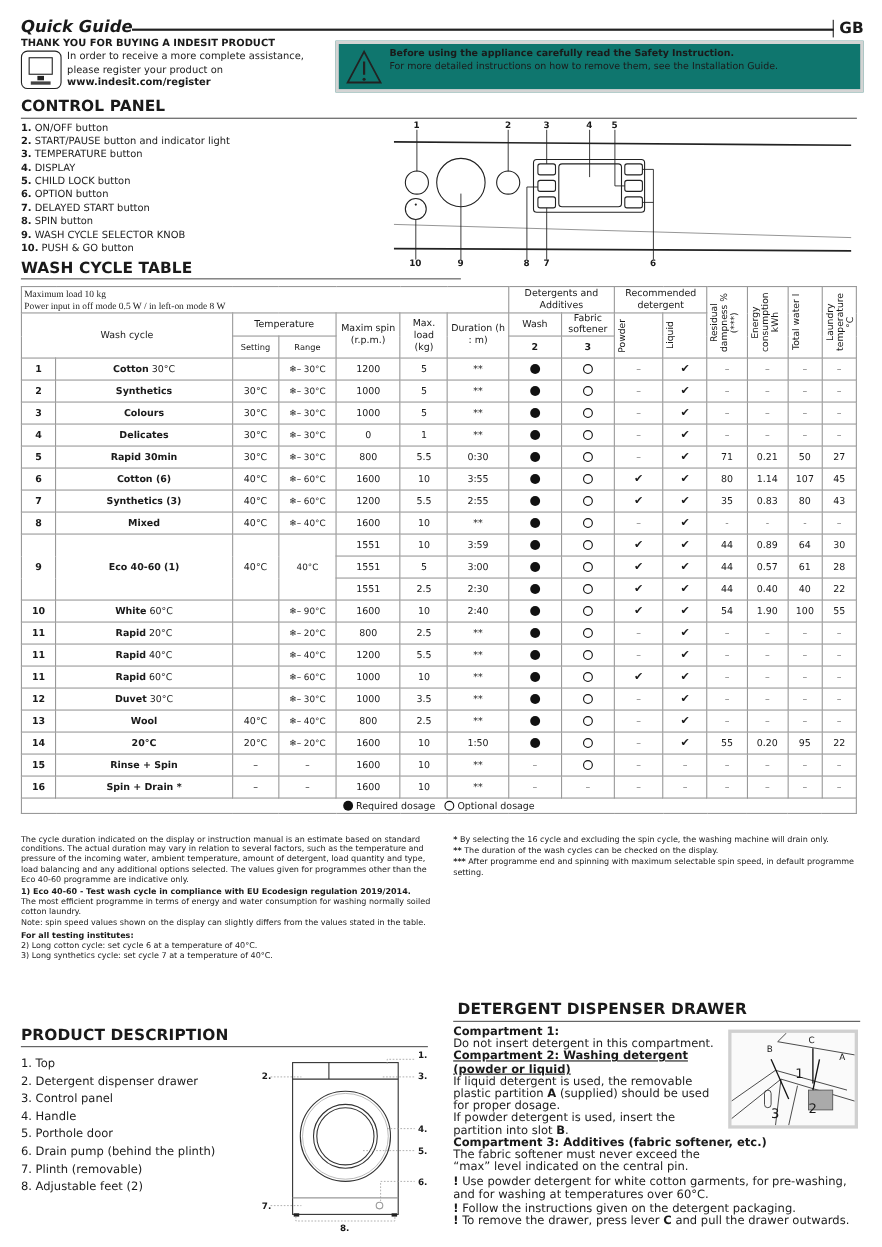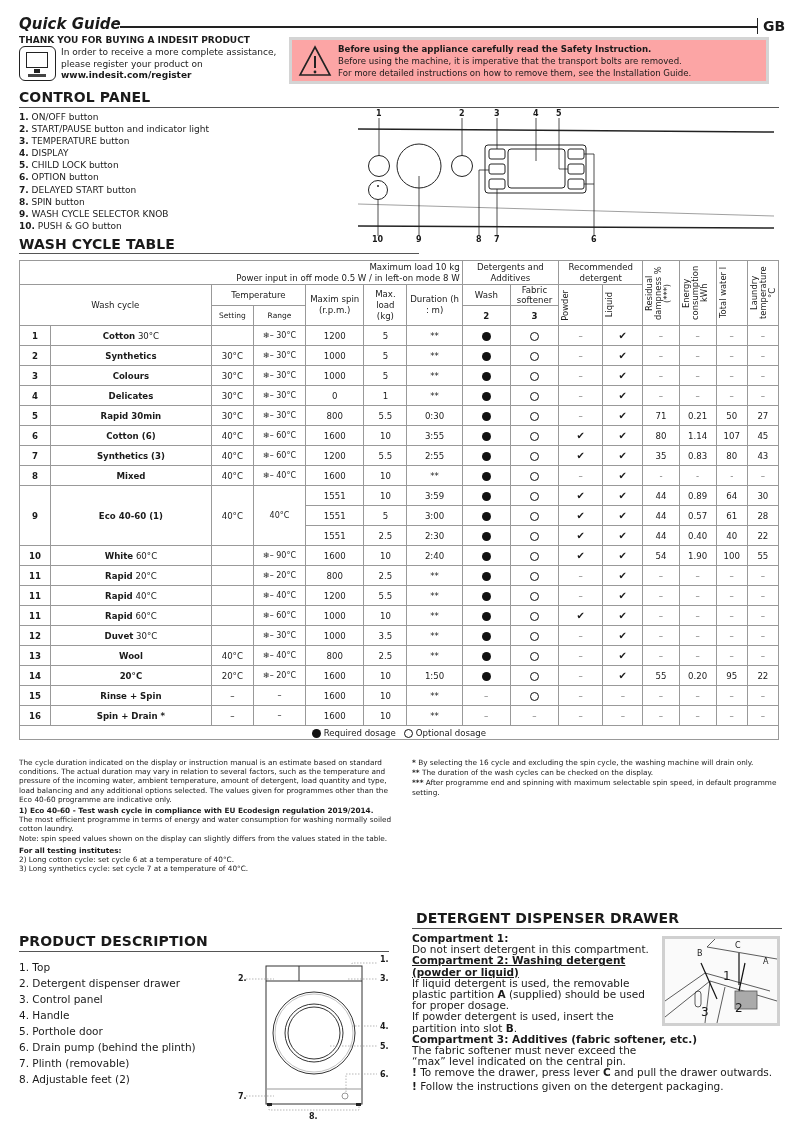--- a/index.html
+++ b/index.html
@@ -12,21 +12,21 @@
   .qg-rule { left: 120px; top: 26px; width: 638px; height: 2px; background: #222; }
   .qg-tick { left: 757px; top: 18px; width: 1px; height: 16px; background: #222; }
   .gb { left: 763px; top: 18px; font-weight: bold; font-size: 14px; }
   .thanks { left: 19px; top: 35px; font-weight: bold; font-size: 9px; }
   .pc-icon { left: 19px; top: 46px; width: 37px; height: 35px; border: 1.5px solid #222; border-radius: 6px; }
   .pc-icon .scr { position: absolute; left: 6px; top: 5px; width: 22px; height: 16px; border: 1px solid #222; }
   .pc-icon .st { position: absolute; left: 14px; top: 22px; width: 6px; height: 4px; background: #222; }
   .pc-icon .kb { position: absolute; left: 8px; top: 27px; width: 18px; height: 3px; background: #444; }
   .reg-text { left: 61px; top: 47px; font-size: 9px; line-height: 11.5px; }
   .reg-text b { font-weight: bold; }
-  .warn-box { left: 289px; top: 37px; width: 480px; height: 47px; border: 3px solid #d4d4d4; background: #fca5a5; }
+  .warn-box { left: 305px; top: 37px; width: 480px; height: 47px; border: 3px solid #d4d4d4; background: #0f766e; }
   .warn-box svg { position: absolute; left: 6px; top: 4px; }
   .warn-text { position: absolute; left: 46px; top: 3px; font-size: 8.6px; line-height: 12px; }
   .warn-text b { font-weight: bold; }
 
   .section-h { font-weight: bold; font-size: 14px; letter-spacing: 0.1px; text-align: right; }
   .section-rule { height: 1px; background: #555; }
 
   
   .cp-list { left: 19px; top: 111px; font-size: 9px; line-height: 12.1px; }
   .cp-list b { font-weight: bold; }
@@ -81,21 +81,20 @@
   <div><b>www.indesit.com/register</b></div>
 </div>
 <div class="abs warn-box">
   <svg width="34" height="34" viewBox="0 0 34 34">
     <polygon points="17,3 32,31 2,31" fill="none" stroke="#222" stroke-width="1.6"></polygon>
     <line x1="17" y1="12" x2="17" y2="24" stroke="#222" stroke-width="2"></line>
     <circle cx="17" cy="28" r="1.4" fill="#222"></circle>
   </svg>
   <div class="warn-text">
     <div><b>Before using the appliance carefully read the Safety Instruction.</b></div>
-    <div>Before using the machine, it is imperative that the transport bolts are removed.</div>
     <div>For more detailed instructions on how to remove them, see the Installation Guide.</div>
   </div>
 </div>
 
 <div class="abs section-h" style="left:19px;top:89px;">CONTROL PANEL</div>
 <div class="abs section-rule" style="left:19px;top:107px;width:760px;"></div>
 <div class="abs cp-list">
   <div><b>1.</b> <span>ON/OFF button</span></div>
   <div><b>2.</b> <span>START/PAUSE button and indicator light</span></div>
   <div><b>3.</b> <span>TEMPERATURE button</span></div>
@@ -169,21 +168,21 @@
       <col style="width:48px">
       <col style="width:44px">
       <col style="width:40px">
       <col style="width:36px">
       <col style="width:37px">
       <col style="width:31px">
       <col style="width:31px">
   </colgroup>
   <tbody>
       <tr class="hdr-top">
-    <td colspan="7" style="text-align:right;line-height:11px;">
+    <td colspan="7" style="text-align:left;line-height:11px;font-family:Liberation Serif, serif;">
       <div>Maximum load 10 kg</div>
       <div>Power input in off  mode 0.5 W / in left-on mode 8 W</div>
     </td>
     <td colspan="2" style="line-height:11px;">Detergents and Additives</td>
     <td colspan="2" style="line-height:11px;">Recommended detergent</td>
     <td rowspan="3">
           <div class="vert" style="white-space:normal;height:58px;width:28px;">Residual dampness % (***)</div>
         </td>
     <td rowspan="3">
           <div class="vert" style="white-space:normal;height:58px;width:30px;">Energy consumption kWh</div>
@@ -627,22 +626,23 @@
 <div class="abs section-h" style="left:416px;top:910px;">DETERGENT DISPENSER DRAWER</div>
 <div class="abs section-rule" style="left:412px;top:928px;width:370px;"></div>
 <div class="abs dd-text">
   <div><b>Compartment 1:</b></div>
   <div>Do not insert detergent in this compartment.</div>
   <div style="width:250px;text-decoration:underline;"><b>Compartment 2: Washing detergent (powder or liquid)</b></div>
   <div style="width:248px;"><span>If liquid detergent is used, the removable plastic partition </span><b>A</b><span> (supplied) should be used for proper dosage.</span></div>
   <div style="width:248px;"><span>If powder detergent is used, insert the partition into slot </span><b>B</b><span>.</span></div>
   <div><b>Compartment 3: Additives (fabric softener, etc.)</b></div>
   <div style="width:250px;">The fabric softener must never exceed the “max” level indicated on the central pin.</div>
+  <div style="margin-top:2px;"><b>!</b><span> Use powder detergent for white cotton garments, for pre-washing, and for washing at temperatures over 60°C.</span></div>
+  <div style="margin-top:2px;"><b>!</b><span> Follow the instructions given on the detergent packaging.</span></div>
   <div><b>!</b><span> To remove the drawer, press lever </span><b>C</b><span> and pull the drawer outwards.</span></div>
-  <div style="margin-top:2px;"><b>!</b><span> Follow the instructions given on the detergent packaging.</span></div>
 </div>
 <div class="abs dd-img">
   <svg width="112" height="84" viewBox="0 0 112 84" style="position:absolute;left:0;top:0;">
     <g stroke="#333" fill="none" stroke-width="0.8">
       <polyline points="0,62 40,34 105,52"></polyline>
       <polyline points="0,78 45,42 112,62"></polyline>
       <line x1="45" y1="42" x2="40" y2="84"></line>
       <line x1="60" y1="48" x2="52" y2="84"></line>
       <line x1="50" y1="0" x2="42" y2="8"></line>
       <polyline points="42,8 112,20"></polyline>

